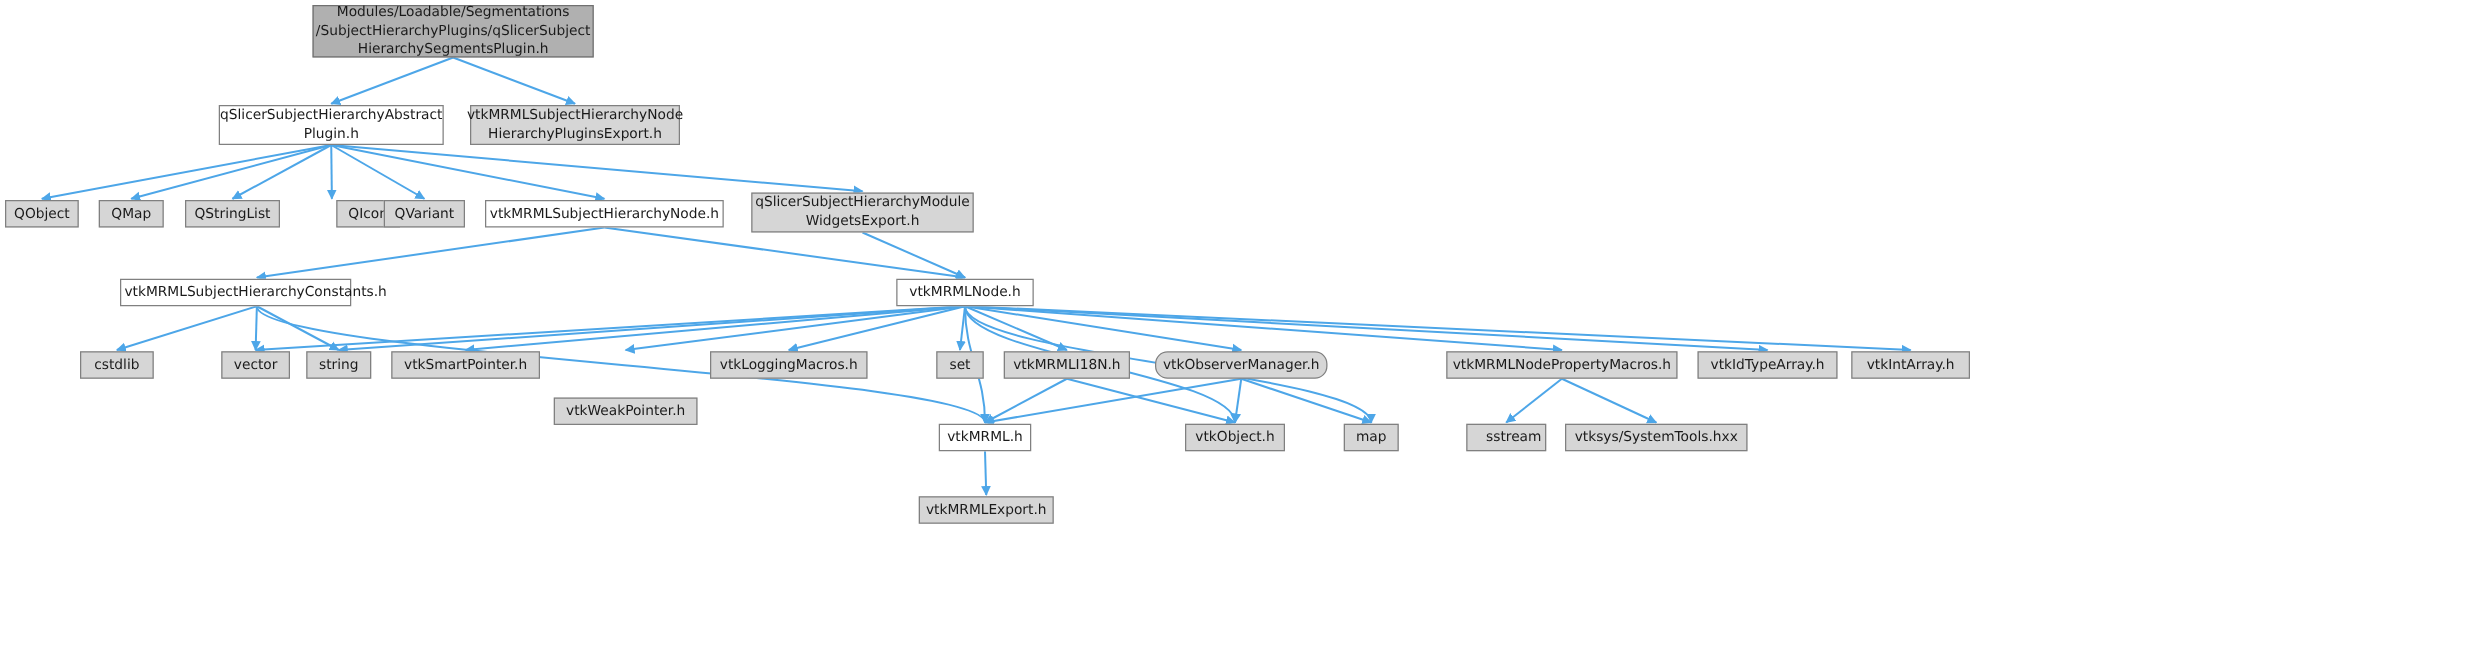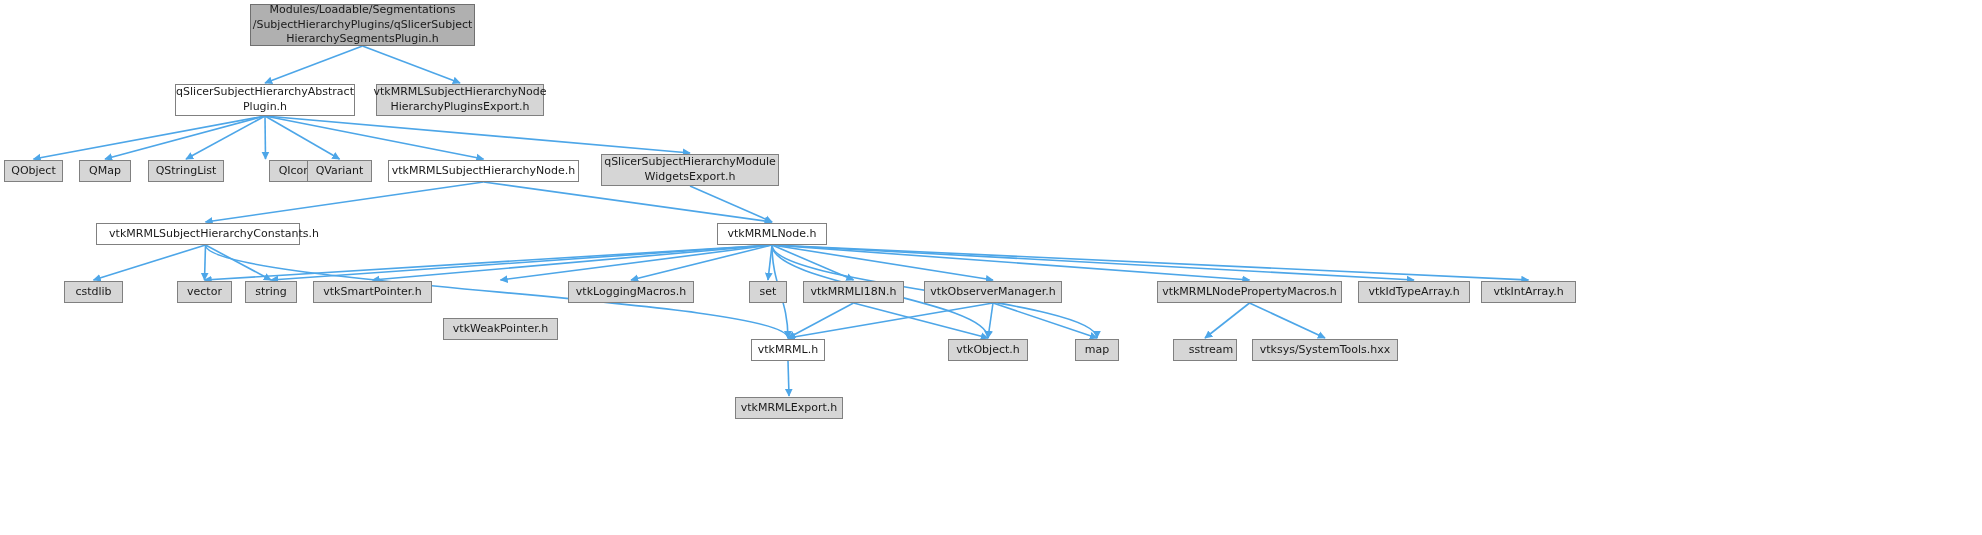--- a/index.html
+++ b/index.html
@@ -74,31 +74,31 @@
       <div class="node shaded" style="left: 376px; top: 84px; width: 168px; height: 32px;">vtkMRMLSubjectHierarchyNode
 HierarchyPluginsExport.h</div>
       <div class="node shaded" style="left: 4px; top: 160px; width: 59px; height: 22px;">QObject</div>
       <div class="node shaded" style="left: 79px; top: 160px; width: 52px; height: 22px;">QMap</div>
       <div class="node shaded" style="left: 148px; top: 160px; width: 76px; height: 22px;">QStringList</div>
       <div class="node shaded" style="left: 240px; top: 160px; width: 51px; height: 22px; margin-left: 29px;">QIcon</div>
       <div class="node shaded" style="left: 307px; top: 160px; width: 65px; height: 22px;">QVariant</div>
       <div class="node plain" style="left: 388px; top: 160px; width: 191px; height: 22px;">vtkMRMLSubjectHierarchyNode.h</div>
       <div class="node shaded" style="left: 601px; top: 154px; width: 178px; height: 32px;">qSlicerSubjectHierarchyModule
 WidgetsExport.h</div>
-      <div class="node plain" style="left: 96px; top: 223px; width: 204px; height: 22px; padding-left: 36px;">vtkMRMLSubjectHierarchyConstants.h</div>
+      <div class="node plain" style="left: 96px; top: 223px; width: 185px; height: 22px; padding-left: 36px;">vtkMRMLSubjectHierarchyConstants.h</div>
       <div class="node plain" style="left: 717px; top: 223px; width: 110px; height: 22px;">vtkMRMLNode.h</div>
       <div class="node shaded" style="left: 64px; top: 281px; width: 59px; height: 22px;">cstdlib</div>
       <div class="node shaded" style="left: 177px; top: 281px; width: 55px; height: 22px;">vector</div>
       <div class="node shaded" style="left: 245px; top: 281px; width: 52px; height: 22px;">string</div>
       <div class="node shaded" style="left: 313px; top: 281px; width: 119px; height: 22px;">vtkSmartPointer.h</div>
       <div class="node shaded" style="left: 443px; top: 281px; width: 115px; height: 22px; margin-top: 37px;">vtkWeakPointer.h</div>
       <div class="node shaded" style="left: 568px; top: 281px; width: 126px; height: 22px;">vtkLoggingMacros.h</div>
       <div class="node shaded" style="left: 749px; top: 281px; width: 38px; height: 22px;">set</div>
       <div class="node shaded" style="left: 803px; top: 281px; width: 101px; height: 22px;">vtkMRMLI18N.h</div>
-      <div class="node shaded" style="left: 924px; top: 281px; width: 138px; height: 22px;">vtkObserverManager.h</div>
+      <div class="node shaded" style="left: 924px; top: 281px; width: 138px; height: 22px; border-radius: 10px;">vtkObserverManager.h</div>
       <div class="node shaded" style="left: 1157px; top: 281px; width: 185px; height: 22px;">vtkMRMLNodePropertyMacros.h</div>
       <div class="node shaded" style="left: 1358px; top: 281px; width: 112px; height: 22px;">vtkIdTypeArray.h</div>
       <div class="node shaded" style="left: 1481px; top: 281px; width: 95px; height: 22px;">vtkIntArray.h</div>
       <div class="node plain" style="left: 751px; top: 339px; width: 74px; height: 22px;">vtkMRML.h</div>
       <div class="node shaded" style="left: 948px; top: 339px; width: 80px; height: 22px;">vtkObject.h</div>
       <div class="node shaded" style="left: 1075px; top: 339px; width: 44px; height: 22px;">map</div>
       <div class="node shaded" style="left: 1173px; top: 339px; width: 64px; height: 22px; padding-left: 16px;">sstream</div>
       <div class="node shaded" style="left: 1252px; top: 339px; width: 146px; height: 22px;">vtksys/SystemTools.hxx</div>
       <div class="node shaded" style="left: 735px; top: 397px; width: 108px; height: 22px;">vtkMRMLExport.h</div>
     </div>

